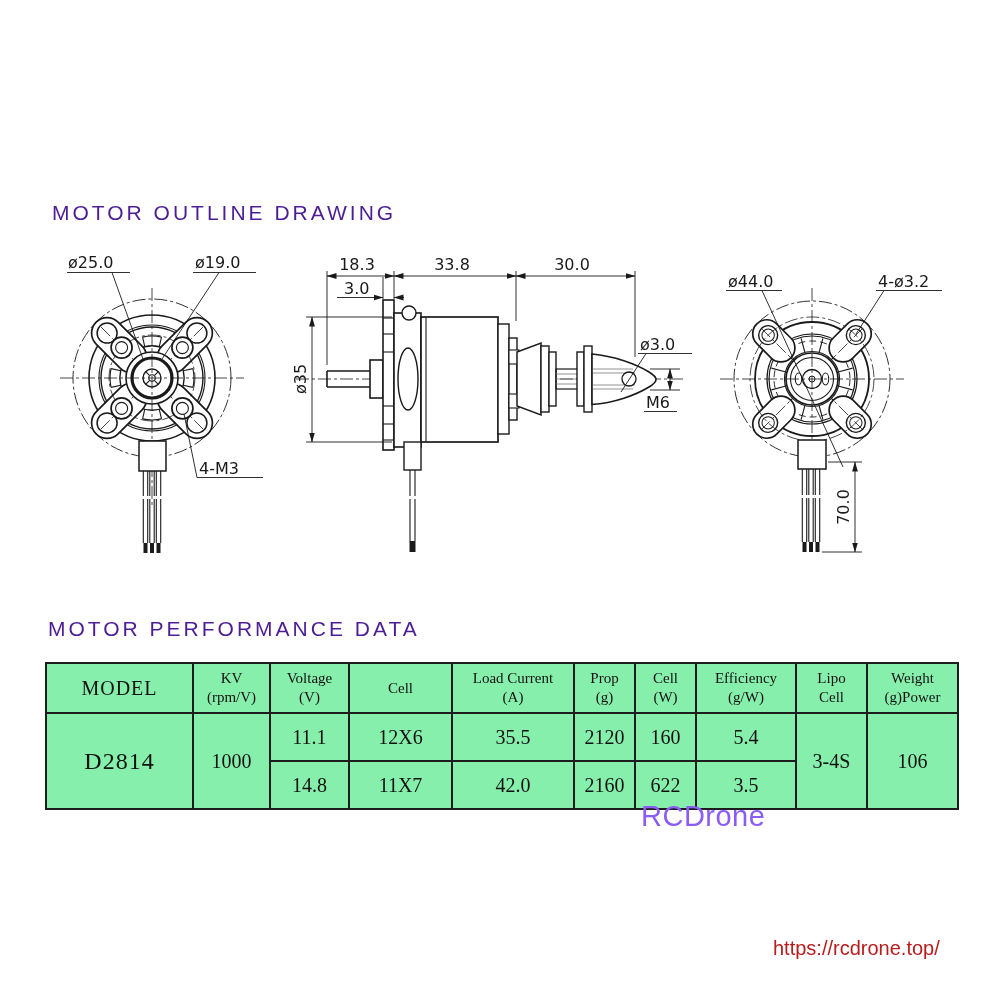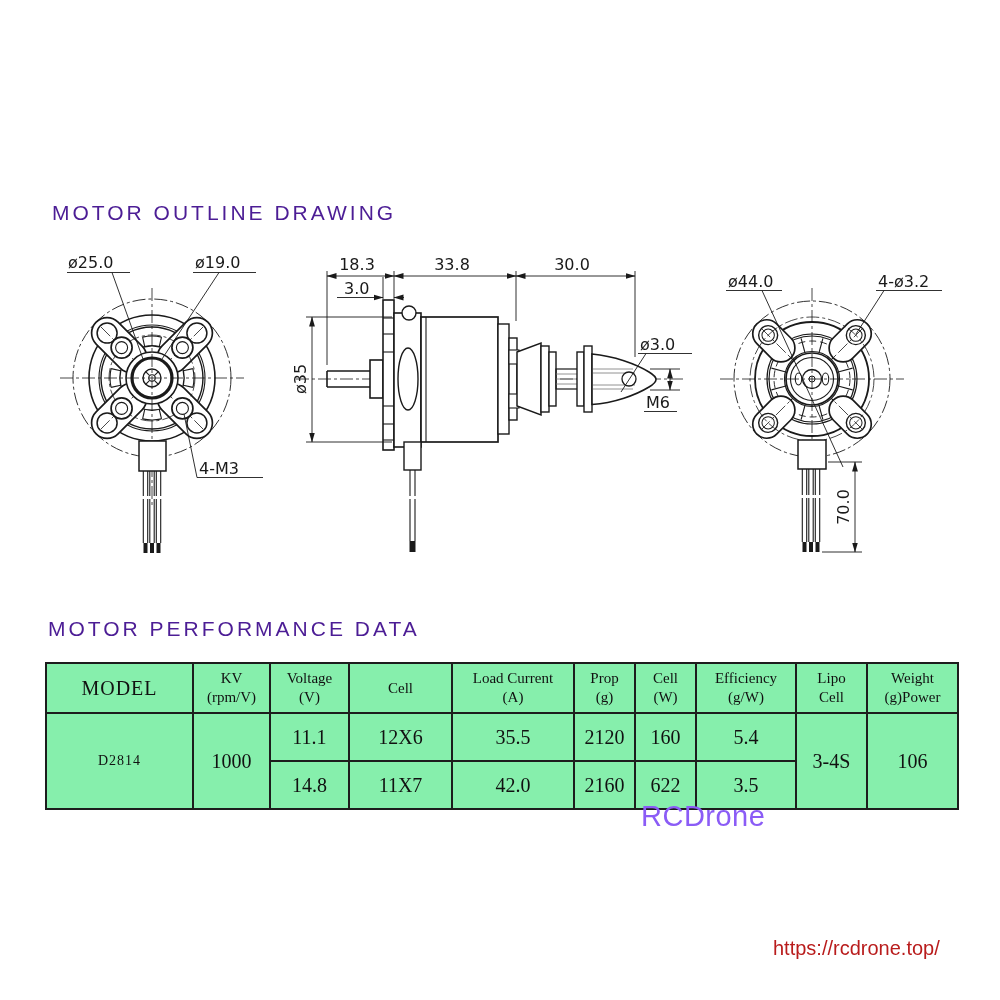--- a/index.html
+++ b/index.html
@@ -18,21 +18,21 @@
   .dl{stroke:#1a1a1a;stroke-width:.9;fill:none}
   .hat{stroke:#777;stroke-width:.8;fill:none}
   .nub{fill:#1a1a1a;stroke:none}
   text.dim{font:16px "DejaVu Sans",sans-serif;fill:#1a1a1a}
   .spec-table{position:absolute;left:45px;top:662px;width:912px;border-collapse:collapse;table-layout:fixed;font-family:"Liberation Serif",serif;color:#111;background:#86efac}
   .spec-table th,.spec-table td{border:2px solid #1d1d1d;text-align:center;vertical-align:middle;padding:0}
   .spec-table th{font-weight:normal;font-size:15px;height:48px}
   .spec-table td{font-size:20px;height:46px}
   .spec-table .h1,.spec-table .h2{display:block;line-height:1.25}
   .spec-table th.big{font-size:20px;letter-spacing:1px}
-  .spec-table td.model{font-size:14px;letter-spacing:1px}
+  .spec-table td.model{font-size:24px;letter-spacing:1px}
   .watermark{position:absolute;left:641px;top:800px;font-size:29px;color:#8b5cf6;letter-spacing:.5px}
   .footer-url{position:absolute;left:773px;top:937px;font-size:20px;color:#b91c1c}
 </style>
 </head>
 <body>
 
 <div class="sec-title" id="title-outline">MOTOR OUTLINE DRAWING</div>
 
 <svg width="1000" height="620" viewBox="0 0 1000 620">
   <defs>

